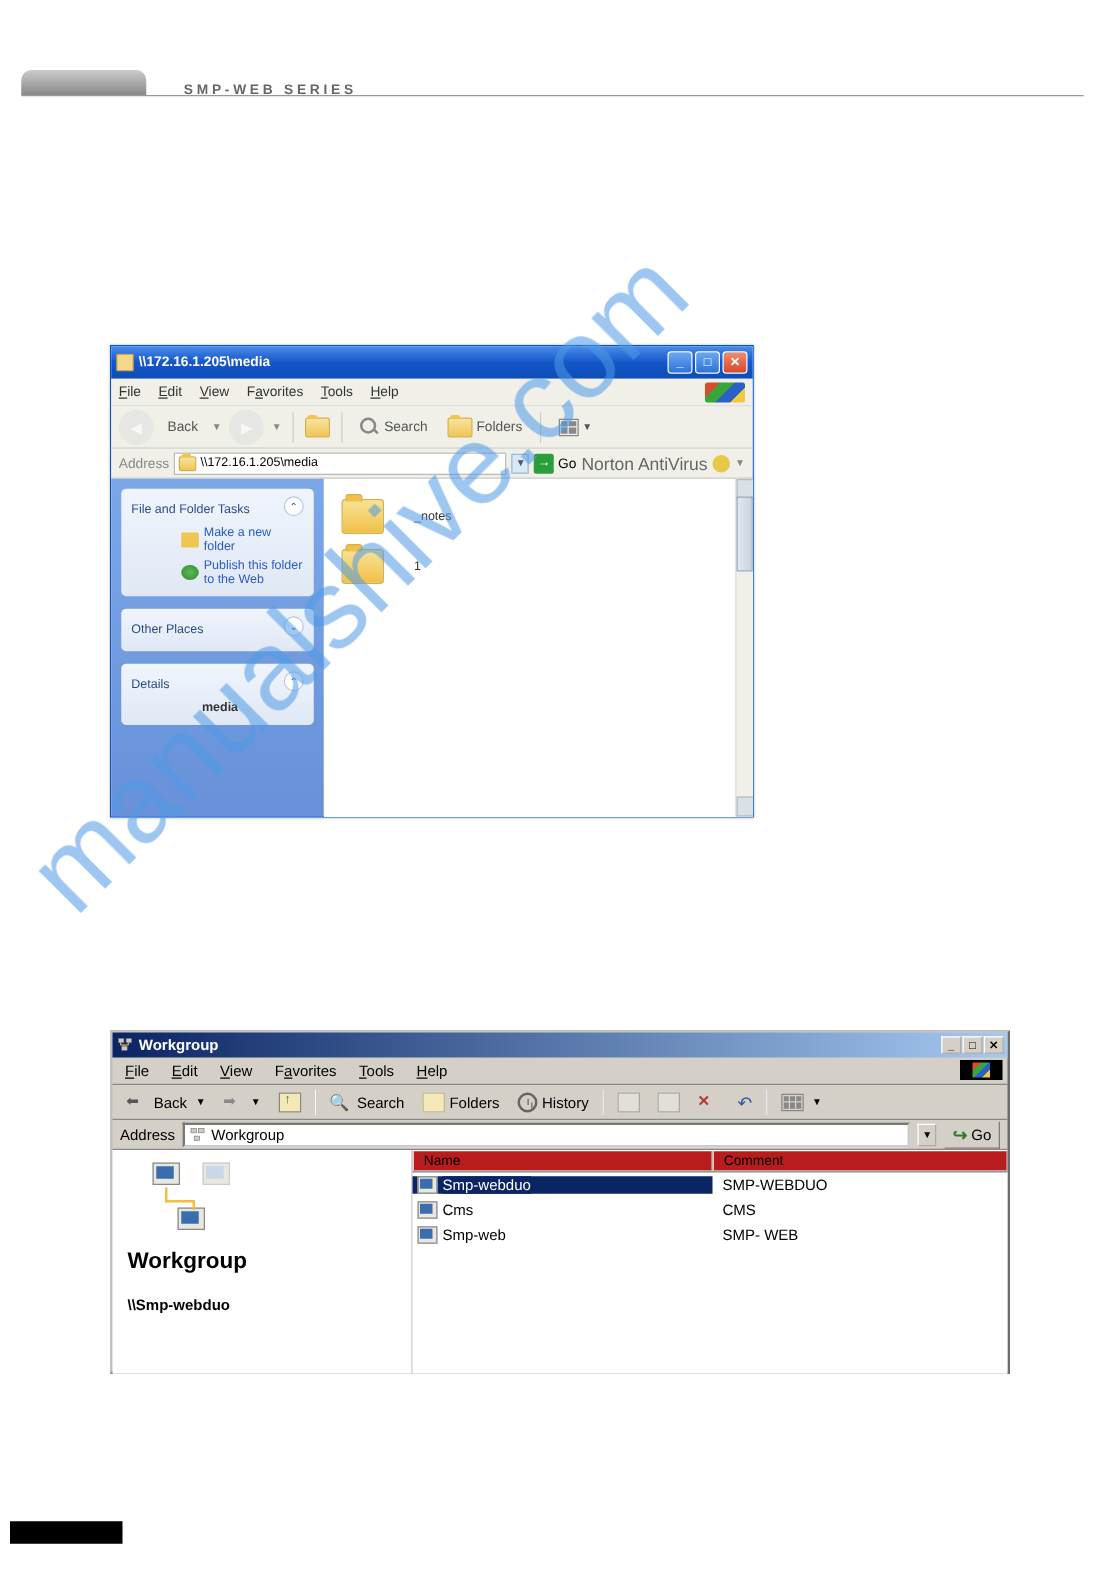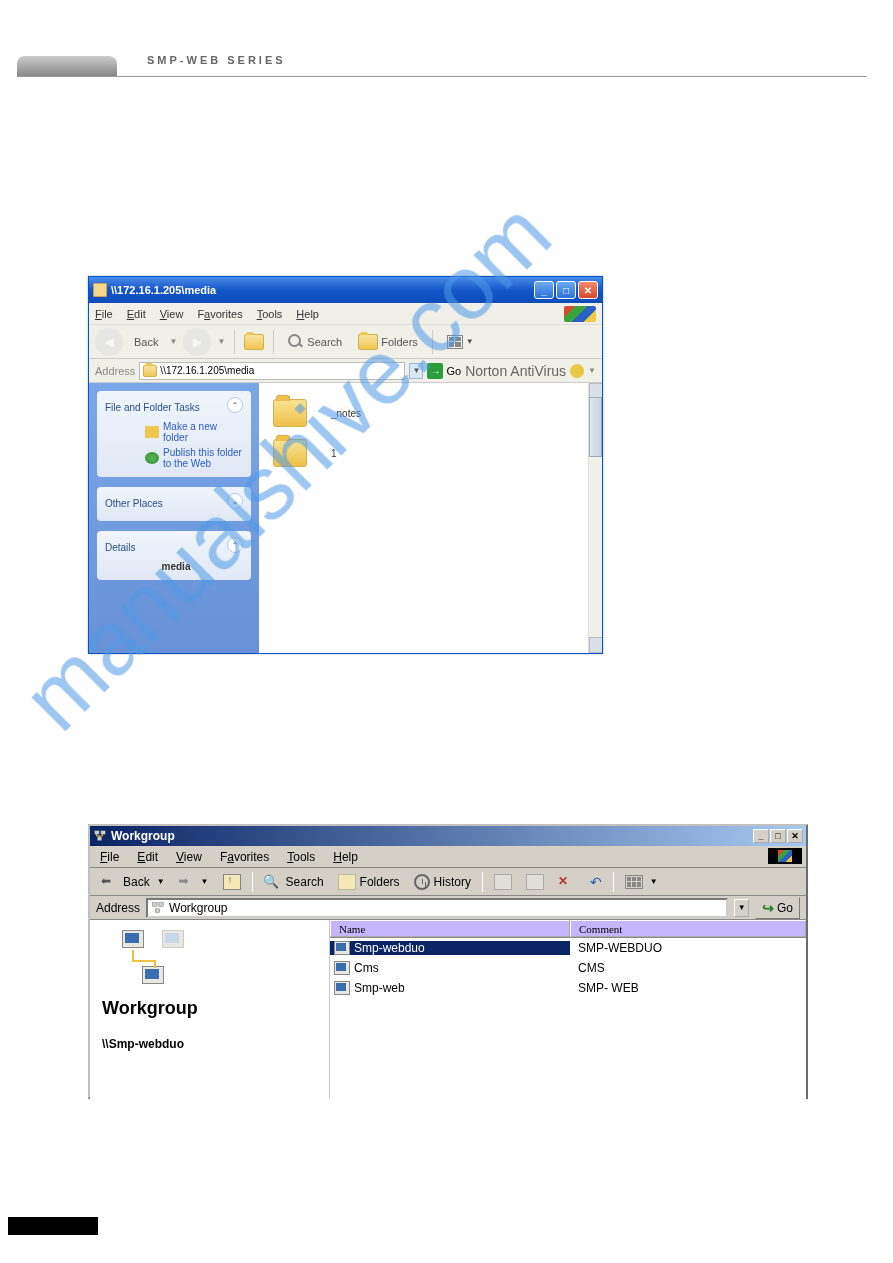--- a/index.html
+++ b/index.html
@@ -1,21 +1,21 @@
 <!DOCTYPE html>
 <html><head>
 <meta charset="utf-8">
 <style>
 * { margin: 0; padding: 0; box-sizing: border-box; }
 body { font-family: Tahoma, Arial, sans-serif; background: #fff; width: 893px; height: 1263px; position: relative; }
 
 
 .page-header-bar { position: absolute; top: 46px; left: 17px; width: 850px; height: 30px; }
 .header-tab { display: inline-block; width: 100px; height: 20px; background: linear-gradient(#ccc, #888); border-radius: 8px 8px 0 0; position: relative; top: 10px; }
-.header-label { position: absolute; left: 130px; top: 8px; font-size: 11px; color: #666; letter-spacing: 3px; font-weight: bold; font-family: Arial, sans-serif; }
+.header-label { position: absolute; left: 130px; top: 20px; font-size: 11px; color: #666; letter-spacing: 3px; font-weight: bold; font-family: Arial, sans-serif; }
 .header-line { position: absolute; top: 30px; left: 0; width: 100%; height: 1px; background: #999; }
 
 
 .watermark { position: absolute; top: 360px; left: 120px; width: 650px; height: 600px; font-size: 90px; color: #4d99e6; opacity: 0.55; transform: rotate(-45deg); font-family: Arial, sans-serif; pointer-events: none; z-index: 100; }
 
 
 .xp-window { position: absolute; top: 276px; left: 88px; width: 515px; height: 378px; border: 1px solid #0055cc; background: #fff; box-shadow: 0 0 2px rgba(0,0,0,0.3); }
 .xp-titlebar { height: 26px; background: linear-gradient(#4a8ce8, #1456c9 50%, #0d4db8); display: flex; align-items: center; padding: 0 4px; color: #fff; }
 .xp-titlebar-icon { width: 14px; height: 14px; background: #f5d78c; border: 1px solid #c9a34d; margin-right: 4px; border-radius: 1px; }
 .xp-title-text { font-size: 11px; font-weight: bold; flex: 1; }
@@ -122,21 +122,21 @@
 .w2k-comp3 { top: 36px; left: 40px; }
 .w2k-net-line { position: absolute; background: #f0c040; }
 .w2k-line1 { top: 20px; left: 30px; width: 2px; height: 12px; }
 .w2k-line2 { top: 30px; left: 30px; width: 24px; height: 2px; }
 .w2k-line3 { top: 30px; left: 52px; width: 2px; height: 8px; }
 .w2k-left-title { font-size: 18px; font-weight: bold; margin-top: 6px; }
 .w2k-left-path { font-size: 12px; margin-top: 18px; }
 
 .w2k-right { flex: 1; position: relative; }
 .w2k-columns { height: 18px; display: flex; border-bottom: 1px solid #888; }
-.w2k-col { padding: 2px 8px; font-size: 11px; background: #c4b5fd; border: 1px outset #fff; font-family: Liberation Serif, serif; }
+.w2k-col { padding: 2px 8px; font-size: 11px; background: #b91c1c; border: 1px outset #fff; }
 .w2k-col-name { width: 240px; }
 .w2k-col-comment { flex: 1; }
 .w2k-rows { }
 .w2k-row { display: flex; align-items: center; height: 20px; font-size: 12px; }
 .w2k-cell-name { width: 240px; display: flex; align-items: center; gap: 4px; padding-left: 4px; }
 .w2k-cell-name.selected { background: #0a2464; }
 .w2k-cell-name.selected .row-label { background: #0a2464; color: #fff; }
 .w2k-cell-comment { padding-left: 8px; }
 .w2k-comp-ico { width: 16px; height: 14px; background: #e8e8e0; border: 1px solid #888; position: relative; flex-shrink: 0; }
 .w2k-comp-ico::after { content: ''; position: absolute; top: 1px; left: 1px; width: 10px; height: 8px; background: #3a6dae; }

